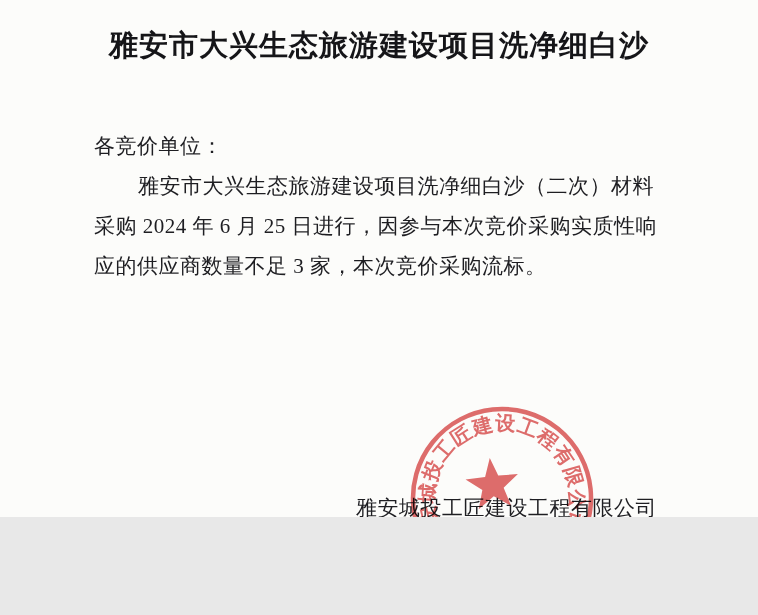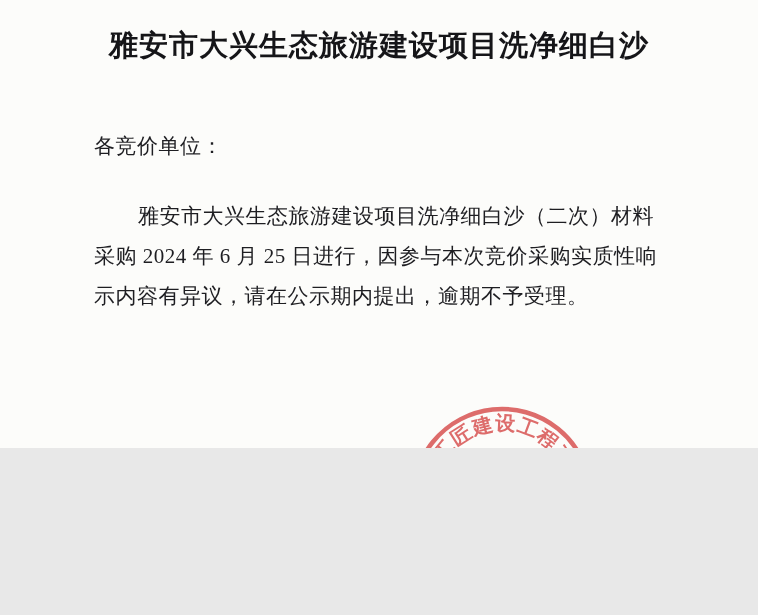--- a/index.html
+++ b/index.html
@@ -3,21 +3,21 @@
 <meta charset="utf-8">
 <style>
   html, body {
     margin: 0;
     padding: 0;
     background: #e8e8e8;
   }
   .page {
     position: relative;
     width: 758px;
-    height: 448px;
+    height: 517px;
     margin: 0 auto;
     background: #fcfcfa;
     overflow: hidden;
     font-family: "Liberation Serif", "DejaVu Serif", serif;
     color: #1e1e22;
   }
   .title {
     margin: 0;
     padding-top: 25px;
     text-align: center;
@@ -31,21 +31,21 @@
   .body-text {
     margin: 60px 88px 0 94px;
     font-size: 21px;
     line-height: 40px;
     letter-spacing: 0.5px;
   }
   .body-line {
     height: 40px;
     white-space: nowrap;
   }
-  .indent { padding-left: 44px; margin-top: 30px; }
+  .indent { padding-left: 44px; }
   .signature {
     position: absolute;
     top: 495px;
     left: 356px;
     width: 300px;
     text-align: center;
     font-size: 21px;
     letter-spacing: 0.5px;
   }
   .signature-company {
@@ -84,21 +84,21 @@
 <div class="page">
 
   <h1 class="title">
     <span class="title-line">雅安市大兴生态旅游建设项目洗净细白沙</span>
   </h1>
 
   <div class="body-text">
     <div class="body-line">各竞价单位：</div>
     <div class="body-line indent">雅安市大兴生态旅游建设项目洗净细白沙（二次）材料</div>
     <div class="body-line">采购 2024 年 6 月 25 日进行，因参与本次竞价采购实质性响</div>
-    <div class="body-line">示内容有异议，请在公示期内提出，逾期不予受理。</div>
+    <div class="body-line">应的供应商数量不足 3 家，本次竞价采购流标。</div>
   </div>
 
   <div class="signature">
     <div class="signature-company">雅安城投工匠建设工程有限公司</div>
     <div class="signature-date">2024 年 7 月 9 日</div>
   </div>
 
   <svg class="stamp" viewBox="0 0 200 200" xmlns="http://www.w3.org/2000/svg" aria-hidden="true">
     <g transform="rotate(-6 100 100)">
       <circle cx="100" cy="100" r="89" fill="none" stroke-width="4.5" stroke="#d94c4c"></circle>

